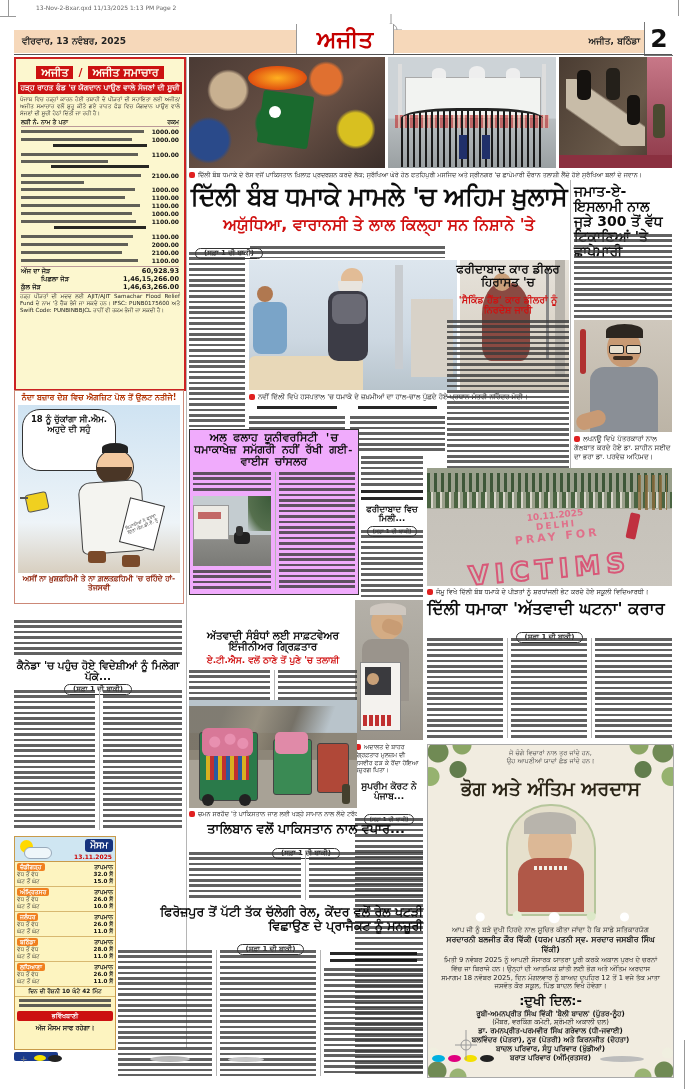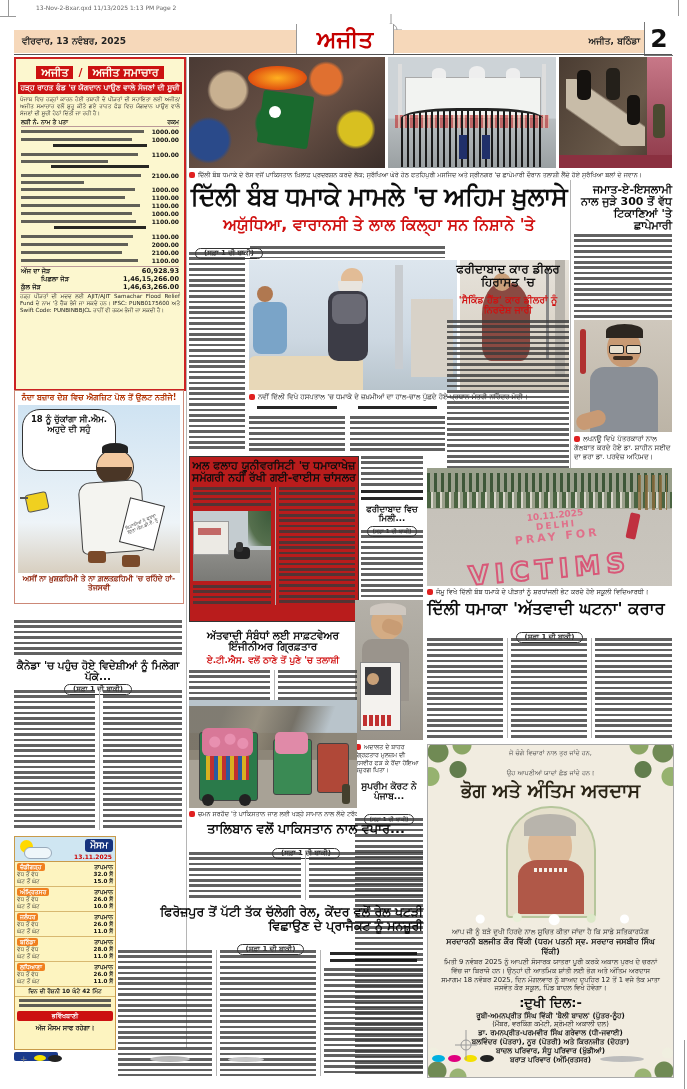--- a/index.html
+++ b/index.html
@@ -333,37 +333,37 @@
       <div class="gkb" style="height:6px;margin:0 8px;"></div>
     </div>
   <div class="abs gk" style="left:350px;top:416px;width:95px;height:36px;"></div>
 
   <div class="abs hl" style="left:575px;top:262px;width:0;"></div>
 
   <div class="abs hl" style="left:447px;top:263px;width:122px;font-size:12px;text-align:center;">ਫਰੀਦਾਬਾਦ ਕਾਰ ਡੀਲਰ ਹਿਰਾਸਤ 'ਚ</div>
   <div class="abs hlred" style="left:447px;top:295px;width:122px;font-size:9.5px;text-align:center;">'ਸੈਕਿੰਡ ਹੈਂਡ' ਕਾਰ ਡੀਲਰਾਂ ਨੂੰ ਨਿਰਦੇਸ਼ ਜਾਰੀ</div>
   <div class="abs gk" style="left:447px;top:320px;width:122px;height:148px;"></div>
 
-  <div class="abs hl" style="left:574px;top:184px;width:98px;font-size:11px;text-align:right;">ਜਮਾਤ-ਏ-ਇਸਲਾਮੀ ਨਾਲ ਜੁੜੇ 300 ਤੋਂ ਵੱਧ ਟਿਕਾਣਿਆਂ 'ਤੇ ਛਾਪੇਮਾਰੀ</div>
+  <div class="abs hl" style="left:574px;top:184px;width:98px;font-size:14px;text-align:left;">ਜਮਾਤ-ਏ-ਇਸਲਾਮੀ ਨਾਲ ਜੁੜੇ 300 ਤੋਂ ਵੱਧ ਟਿਕਾਣਿਆਂ 'ਤੇ ਛਾਪੇਮਾਰੀ</div>
   <div class="abs gk" style="left:574px;top:234px;width:98px;height:84px;"></div>
   <div class="photo" style="left:574px;top:320px;width:98px;height:112px;background:linear-gradient(to bottom,#cfc8bd,#bcb4a6);">
     <div style="position:absolute;left:6%;top:8%;width:6px;height:40%;background:#b03030;border-radius:3px;"></div>
     <div style="position:absolute;left:34%;top:8%;width:34px;height:38px;border-radius:50% 50% 46% 46%;background:#c89a74;"></div>
     <div style="position:absolute;left:33%;top:4%;width:37px;height:14px;border-radius:50% 50% 0 0;background:#2c2620;"></div>
     <div style="position:absolute;left:36%;top:22%;width:13px;height:7px;border:1.5px solid #222;border-radius:2px;background:#e8e0d0;"></div>
     <div style="position:absolute;left:53%;top:22%;width:13px;height:7px;border:1.5px solid #222;border-radius:2px;background:#e8e0d0;"></div>
     <div style="position:absolute;left:40%;top:32%;width:20px;height:4px;background:#3a2c20;border-radius:2px;"></div>
     <div style="position:absolute;left:16%;top:42%;width:70%;height:58%;background:#8a8f96;border-radius:14px 14px 0 0;"></div>
     <div style="position:absolute;left:2%;bottom:4%;width:30px;height:16px;background:#c89a74;border-radius:8px;transform:rotate(-16deg);"></div>
   </div>
   <div class="abs cap" style="left:574px;top:435px;width:98px;">
     <span class="reddot"></span><span>ਲਖਨਊ ਵਿਖੇ ਪੱਤਰਕਾਰਾਂ ਨਾਲ ਗੱਲਬਾਤ ਕਰਦੇ ਹੋਏ ਡਾ. ਸ਼ਾਹੀਨ ਸਈਦ ਦਾ ਭਰਾ ਡਾ. ਪਰਵੇਜ਼ ਅਹਿਮਦ।</span>
   </div>
 
-  <div class="abs" style="left:189px;top:456px;width:168px;height:164px;border:1.5px solid #333;background:#b91c1c;">
+  <div class="abs" style="left:189px;top:429px;width:168px;height:164px;border:1.5px solid #333;background:#f0abfc;font-family:Liberation Mono, monospace;">
     <div class="hl" style="font-size:11px;text-align:center;margin:3px 2px;">ਅਲ ਫਲਾਹ ਯੂਨੀਵਰਸਿਟੀ 'ਚ ਧਮਾਕਾਖੇਜ਼ ਸਮੱਗਰੀ ਨਹੀਂ ਰੱਖੀ ਗਈ-ਵਾਈਸ ਚਾਂਸਲਰ</div>
     <div style="position:relative;height:118px;margin:2px 3px;">
       <div class="gk" style="position:absolute;left:0;top:0;width:78px;height:22px;"></div>
       <div class="photo" style="left:0;top:24px;width:78px;height:70px;background:linear-gradient(to bottom,#c4ccd0 0 55%,#8e8e8a 56%,#7a7a76);">
         <div style="position:absolute;left:0;top:14%;width:44%;height:46%;background:#eceae4;border:1px solid #999;"></div>
         <div style="position:absolute;left:6%;top:24%;width:30%;height:10%;background:#b03030;opacity:.7;"></div>
         <div style="position:absolute;right:0;top:0;width:30%;height:50%;background:radial-gradient(ellipse at top right,#3c5a3a,#56704e 70%,transparent);"></div>
         <div style="position:absolute;left:52%;top:52%;width:16px;height:12px;background:#222;border-radius:4px;"></div>
         <div style="position:absolute;left:55%;top:44%;width:7px;height:10px;background:#333;border-radius:3px;"></div>
       </div>
@@ -460,22 +460,22 @@
     </div>
   <div class="abs gk" style="left:324px;top:968px;width:99px;height:108px;"></div>
 
   <div class="abs" style="left:427px;top:744px;width:245px;height:332px;background:#f1ece0;border:1px solid #aaa;overflow:hidden;">
     <div style="position:absolute;left:-14px;top:-14px;width:80px;height:70px;background:radial-gradient(circle at 30% 30%,#5a7a3c 0 10px,transparent 11px),radial-gradient(circle at 60% 20%,#7a9a50 0 9px,transparent 10px),radial-gradient(circle at 20% 65%,#87a85c 0 9px,transparent 10px),radial-gradient(circle at 55% 55%,#4a6a34 0 8px,transparent 9px);opacity:.85;"></div>
     <div style="position:absolute;right:-14px;top:-14px;width:80px;height:70px;background:radial-gradient(circle at 70% 30%,#5a7a3c 0 10px,transparent 11px),radial-gradient(circle at 40% 20%,#7a9a50 0 9px,transparent 10px),radial-gradient(circle at 80% 65%,#87a85c 0 9px,transparent 10px),radial-gradient(circle at 45% 55%,#4a6a34 0 8px,transparent 9px);opacity:.85;"></div>
     <div style="position:absolute;left:-12px;bottom:-12px;width:70px;height:60px;background:radial-gradient(circle at 30% 70%,#5a7a3c 0 9px,transparent 10px),radial-gradient(circle at 60% 80%,#8aaa60 0 8px,transparent 9px),radial-gradient(circle at 25% 40%,#f0f0e0 0 5px,transparent 6px);opacity:.85;"></div>
     <div style="position:absolute;right:-12px;bottom:-12px;width:70px;height:60px;background:radial-gradient(circle at 70% 70%,#5a7a3c 0 9px,transparent 10px),radial-gradient(circle at 40% 80%,#8aaa60 0 8px,transparent 9px),radial-gradient(circle at 75% 40%,#f0f0e0 0 5px,transparent 6px);opacity:.85;"></div>
 
     <div style="text-align:center;font-size:6.5px;color:#444;margin-top:4px;">ਜੋ ਚੰਗੇ ਵਿਚਾਰਾਂ ਨਾਲ ਤੁਰ ਜਾਂਦੇ ਹਨ,</div>
-    <div style="text-align:center;font-size:6.5px;color:#444;margin-top:12px;">ਉਹ ਆਪਣੀਆਂ ਯਾਦਾਂ ਛੱਡ ਜਾਂਦੇ ਹਨ।</div>
-    <div style="text-align:center;font-size:19px;font-weight:bold;color:#2a2416;margin-top:2px;">ਭੋਗ ਅਤੇ ਅੰਤਿਮ ਅਰਦਾਸ</div>
+    <div style="text-align:center;font-size:6.5px;color:#444;">ਉਹ ਆਪਣੀਆਂ ਯਾਦਾਂ ਛੱਡ ਜਾਂਦੇ ਹਨ।</div>
+    <div style="text-align:center;font-size:19px;font-weight:bold;color:#2a2416;margin-top:12px;">ਭੋਗ ਅਤੇ ਅੰਤਿਮ ਅਰਦਾਸ</div>
 
     <div style="position:relative;width:86px;height:108px;margin:4px auto 0;background:#e6e0cc;border:2px solid #b6c69c;border-radius:44px 44px 4px 4px;">
       <div style="position:absolute;left:20px;top:12px;width:44px;height:50px;border-radius:50% 50% 44% 44%;background:#dcb896;"></div>
       <div style="position:absolute;left:16px;top:6px;width:52px;height:22px;border-radius:50% 50% 0 0;background:#b8b4ac;"></div>
       <div style="position:absolute;left:10px;top:52px;width:66px;height:54px;background:#b05848;border-radius:30% 30% 0 0;"></div>
       <div style="position:absolute;left:26px;top:60px;width:34px;height:4px;background:repeating-linear-gradient(90deg,#f4f0e8 0 3px,transparent 3px 5px);"></div>
     </div>
     <div style="position:relative;height:14px;margin:-6px 30px 0;background:radial-gradient(circle at 12% 50%,#fff 0 4px,transparent 5px),radial-gradient(circle at 32% 40%,#e8f0d8 0 4px,transparent 5px),radial-gradient(circle at 52% 55%,#fff 0 5px,transparent 6px),radial-gradient(circle at 72% 45%,#dce8c8 0 4px,transparent 5px),radial-gradient(circle at 90% 50%,#fff 0 4px,transparent 5px);"></div>
 
     <div style="font-size:7px;text-align:center;margin:2px 14px 0;color:#222;">ਆਪ ਜੀ ਨੂੰ ਬੜੇ ਦੁਖੀ ਹਿਰਦੇ ਨਾਲ ਸੂਚਿਤ ਕੀਤਾ ਜਾਂਦਾ ਹੈ ਕਿ ਸਾਡੇ ਸਤਿਕਾਰਯੋਗ</div>

